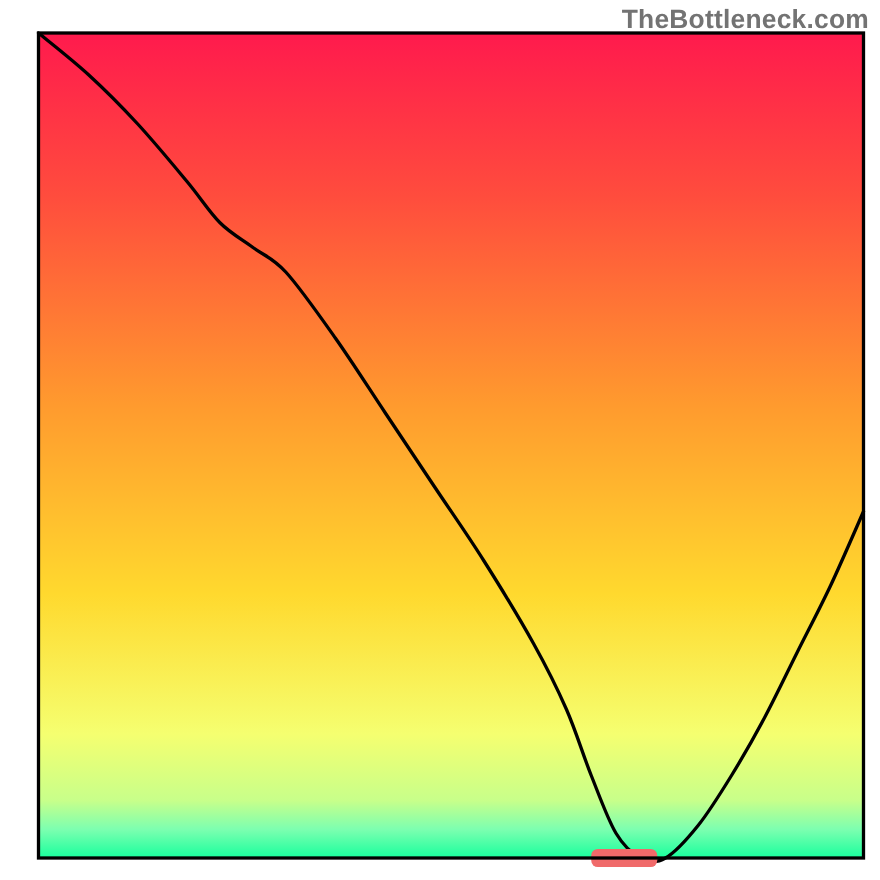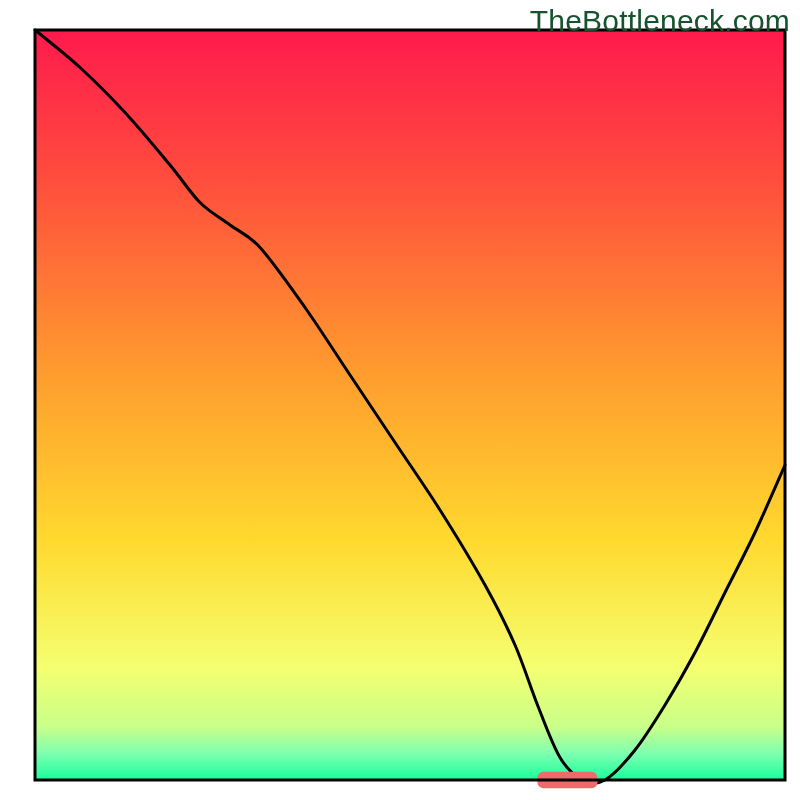--- a/index.html
+++ b/index.html
@@ -13,23 +13,23 @@
   }
   .wrap {
     position: relative;
     width: 800px;
     height: 800px;
   }
   .watermark {
     position: absolute;
     top: 4px;
     right: 10px;
-    font-size: 30px;
-    font-weight: 400;
-    color: #14532d;
+    font-size: 24px;
+    font-weight: 700;
+    color: #737373;
     letter-spacing: 0.2px;
     z-index: 10;
   }
   svg {
     position: absolute;
     left: 0;
     top: 0;
   }
 </style>
 </head>

